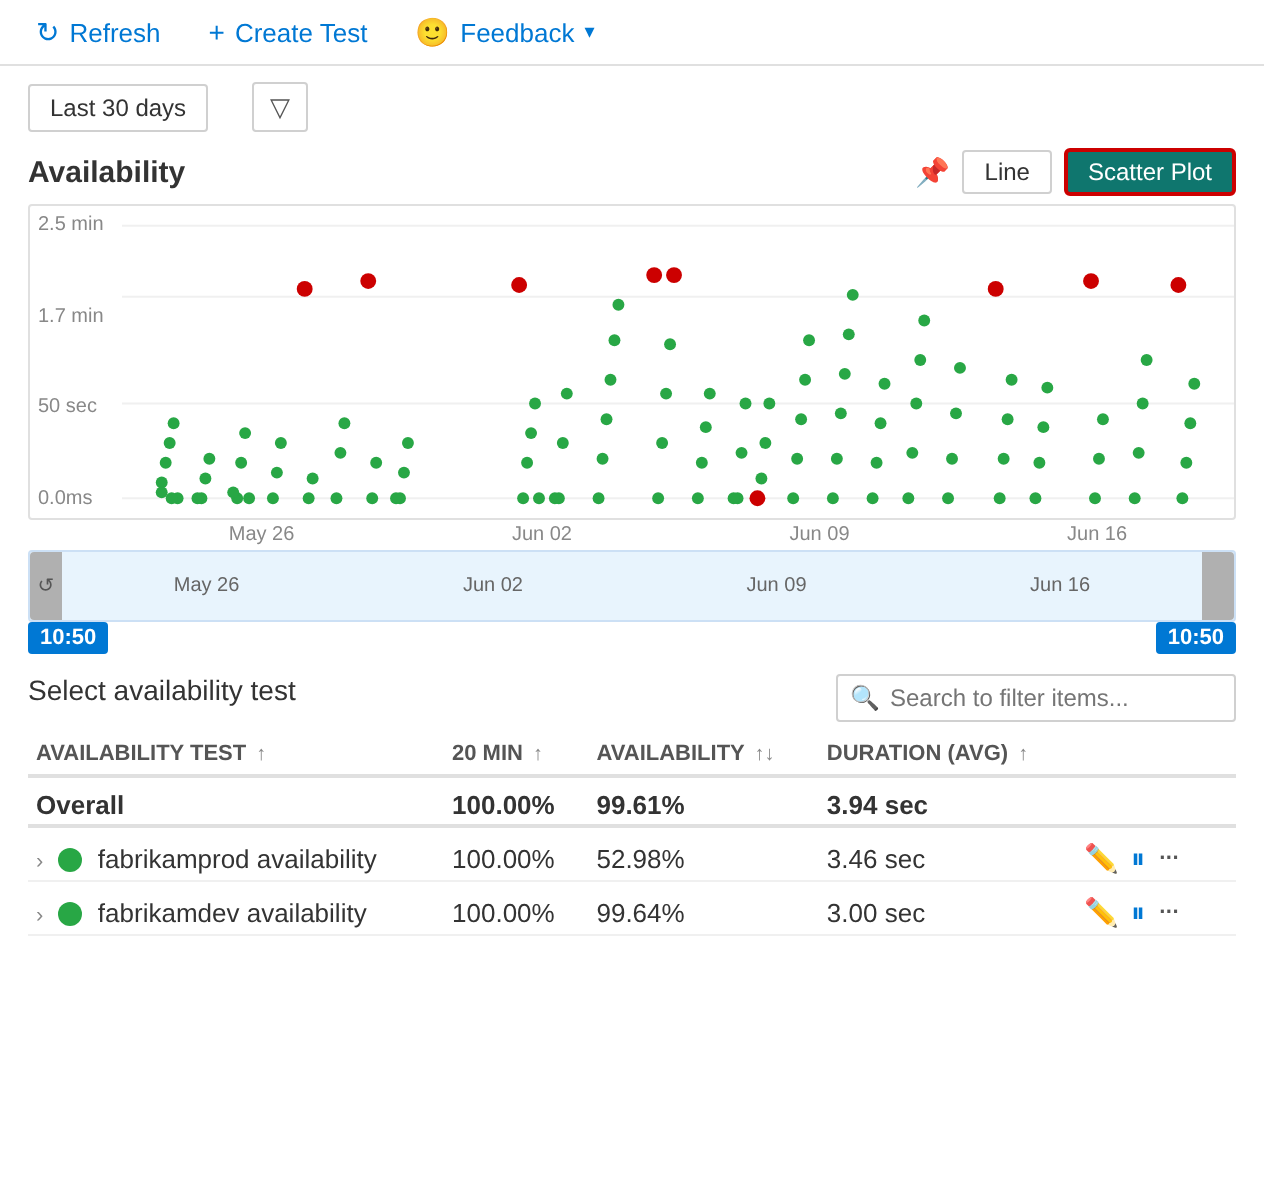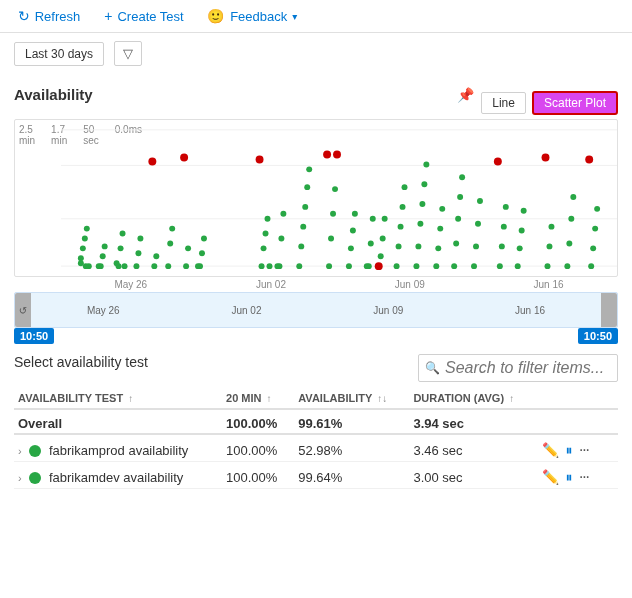--- a/index.html
+++ b/index.html
@@ -28,21 +28,21 @@
       color: #0078d4;
       cursor: pointer;
       background: none;
       border: none;
       padding: 2px 4px;
     }
     .toolbar-icon { font-size: 14px; }
     .filter-row {
       display: flex;
       align-items: center;
-      gap: 10px;
+      gap: 22px;
       padding: 8px 14px;
     }
     .date-btn {
       border: 1px solid #d0d0d0;
       border-radius: 2px;
       padding: 4px 10px;
       font-size: 12px;
       background: #fff;
       cursor: pointer;
       color: #333;
@@ -83,44 +83,43 @@
       color: #555;
     }
     .view-btn {
       border: 1px solid #d0d0d0;
       border-radius: 2px;
       padding: 3px 10px;
       font-size: 12px;
       background: #fff;
       cursor: pointer;
       color: #333;
-      margin-top: 17px;
     }
     .view-btn.active {
-      background: #d946ef;
+      background: #0f766e;
       color: #fff;
       border: 2px solid #c00;
       border-radius: 3px;
     }
     .scatter-chart-container {
       border: 1px solid #e0e0e0;
       border-radius: 2px;
       background: #fff;
       position: relative;
       height: 158px;
       overflow: hidden;
     }
     .chart-y-labels {
       position: absolute;
       left: 0;
       top: 0;
       bottom: 0;
       width: 46px;
       display: flex;
-      flex-direction: row;
+      flex-direction: column;
       justify-content: space-between;
       padding: 4px 4px 4px 4px;
       font-size: 10px;
       color: #888;
       gap: 16px;
     }
     .chart-area {
       position: absolute;
       left: 46px;
       right: 0;
@@ -146,24 +145,23 @@
       align-items: center;
       justify-content: flex-end;
       margin-bottom: 6px;
       position: relative;
       margin-top: -22px;
     }
     .search-box {
       border: 1px solid #d0d0d0;
       border-radius: 2px;
       padding: 4px 8px 4px 26px;
-      font-size: 16px;
+      font-size: 12px;
       width: 200px;
       color: #888;
-      font-style: italic;
     }
     .search-icon-wrap {
       position: absolute;
       right: 178px;
       font-size: 12px;
       color: #888;
     }
     .table {
       width: 100%;
       border-collapse: collapse;

